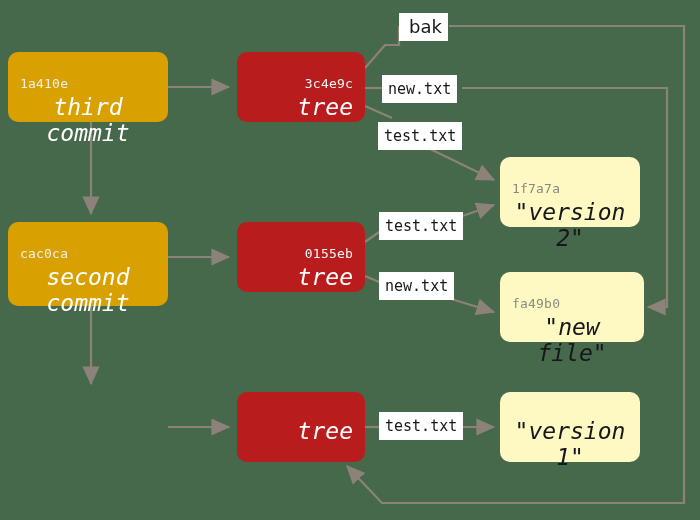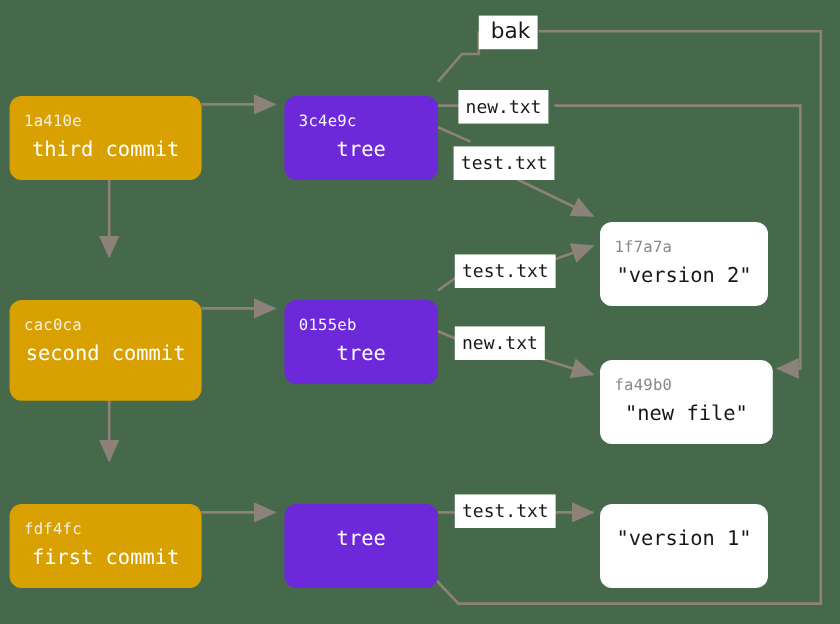--- a/index.html
+++ b/index.html
@@ -23,49 +23,50 @@
     height: 520px;
     pointer-events: none;
   }
   .node {
     position: absolute;
     border-radius: 10px;
     box-sizing: border-box;
     display: flex;
     flex-direction: column;
     justify-content: flex-start;
-    padding: 14px 12px 0 12px;
-    margin-top: 28px;
+    padding: 24px 12px 0 12px;
   }
   .node .hash {
     font-size: 13px;
     line-height: 16px;
     letter-spacing: 0.2px;
     text-align: left;
   }
   .node .label {
-    font-size: 17px;
+    font-size: 23px;
     line-height: 26px;
     text-align: center;
     margin-top: 2px;
+    font-style: italic;
   }
   .node.commit {
     background: #d8a000;
   }
   .node.commit .hash { color: #f2efe6; }
   .node.commit .label { color: #ffffff; }
 
   .node.tree {
-    background: #6d28d9;
+    background: #b91c1c;
+    align-items: flex-end;
   }
   .node.tree .hash { color: #eef6f7; }
   .node.tree .label { color: #ffffff; }
 
   .node.blob {
-    background: #ffffff;
+    background: #fef9c3;
   }
   .node.blob .hash { color: #8a8a82; }
   .node.blob .label { color: #17171a; }
 
   .edge-label {
     position: absolute;
     background: #ffffff;
     color: #17171a;
     font-size: 15px;
     line-height: 22px;
@@ -126,24 +127,20 @@
   <div class="node commit" style="left:8px;top:52px;width:160px;height:70px;">
     <div class="hash">1a410e</div>
     <div class="label">third commit</div>
   </div>
 
   <div class="node commit" style="left:8px;top:222px;width:160px;height:84px;">
     <div class="hash">cac0ca</div>
     <div class="label">second commit</div>
   </div>
 
-  <div class="node commit" style="left:8px;top:392px;width:160px;height:70px;">
-    <div class="hash">fdf4fc</div>
-    <div class="label">first commit</div>
-  </div>
 
   <div class="node tree" style="left:237px;top:52px;width:128px;height:70px;">
     <div class="hash">3c4e9c</div>
     <div class="label">tree</div>
   </div>
 
   <div class="node tree" style="left:237px;top:222px;width:128px;height:70px;">
     <div class="hash">0155eb</div>
     <div class="label">tree</div>
   </div>

